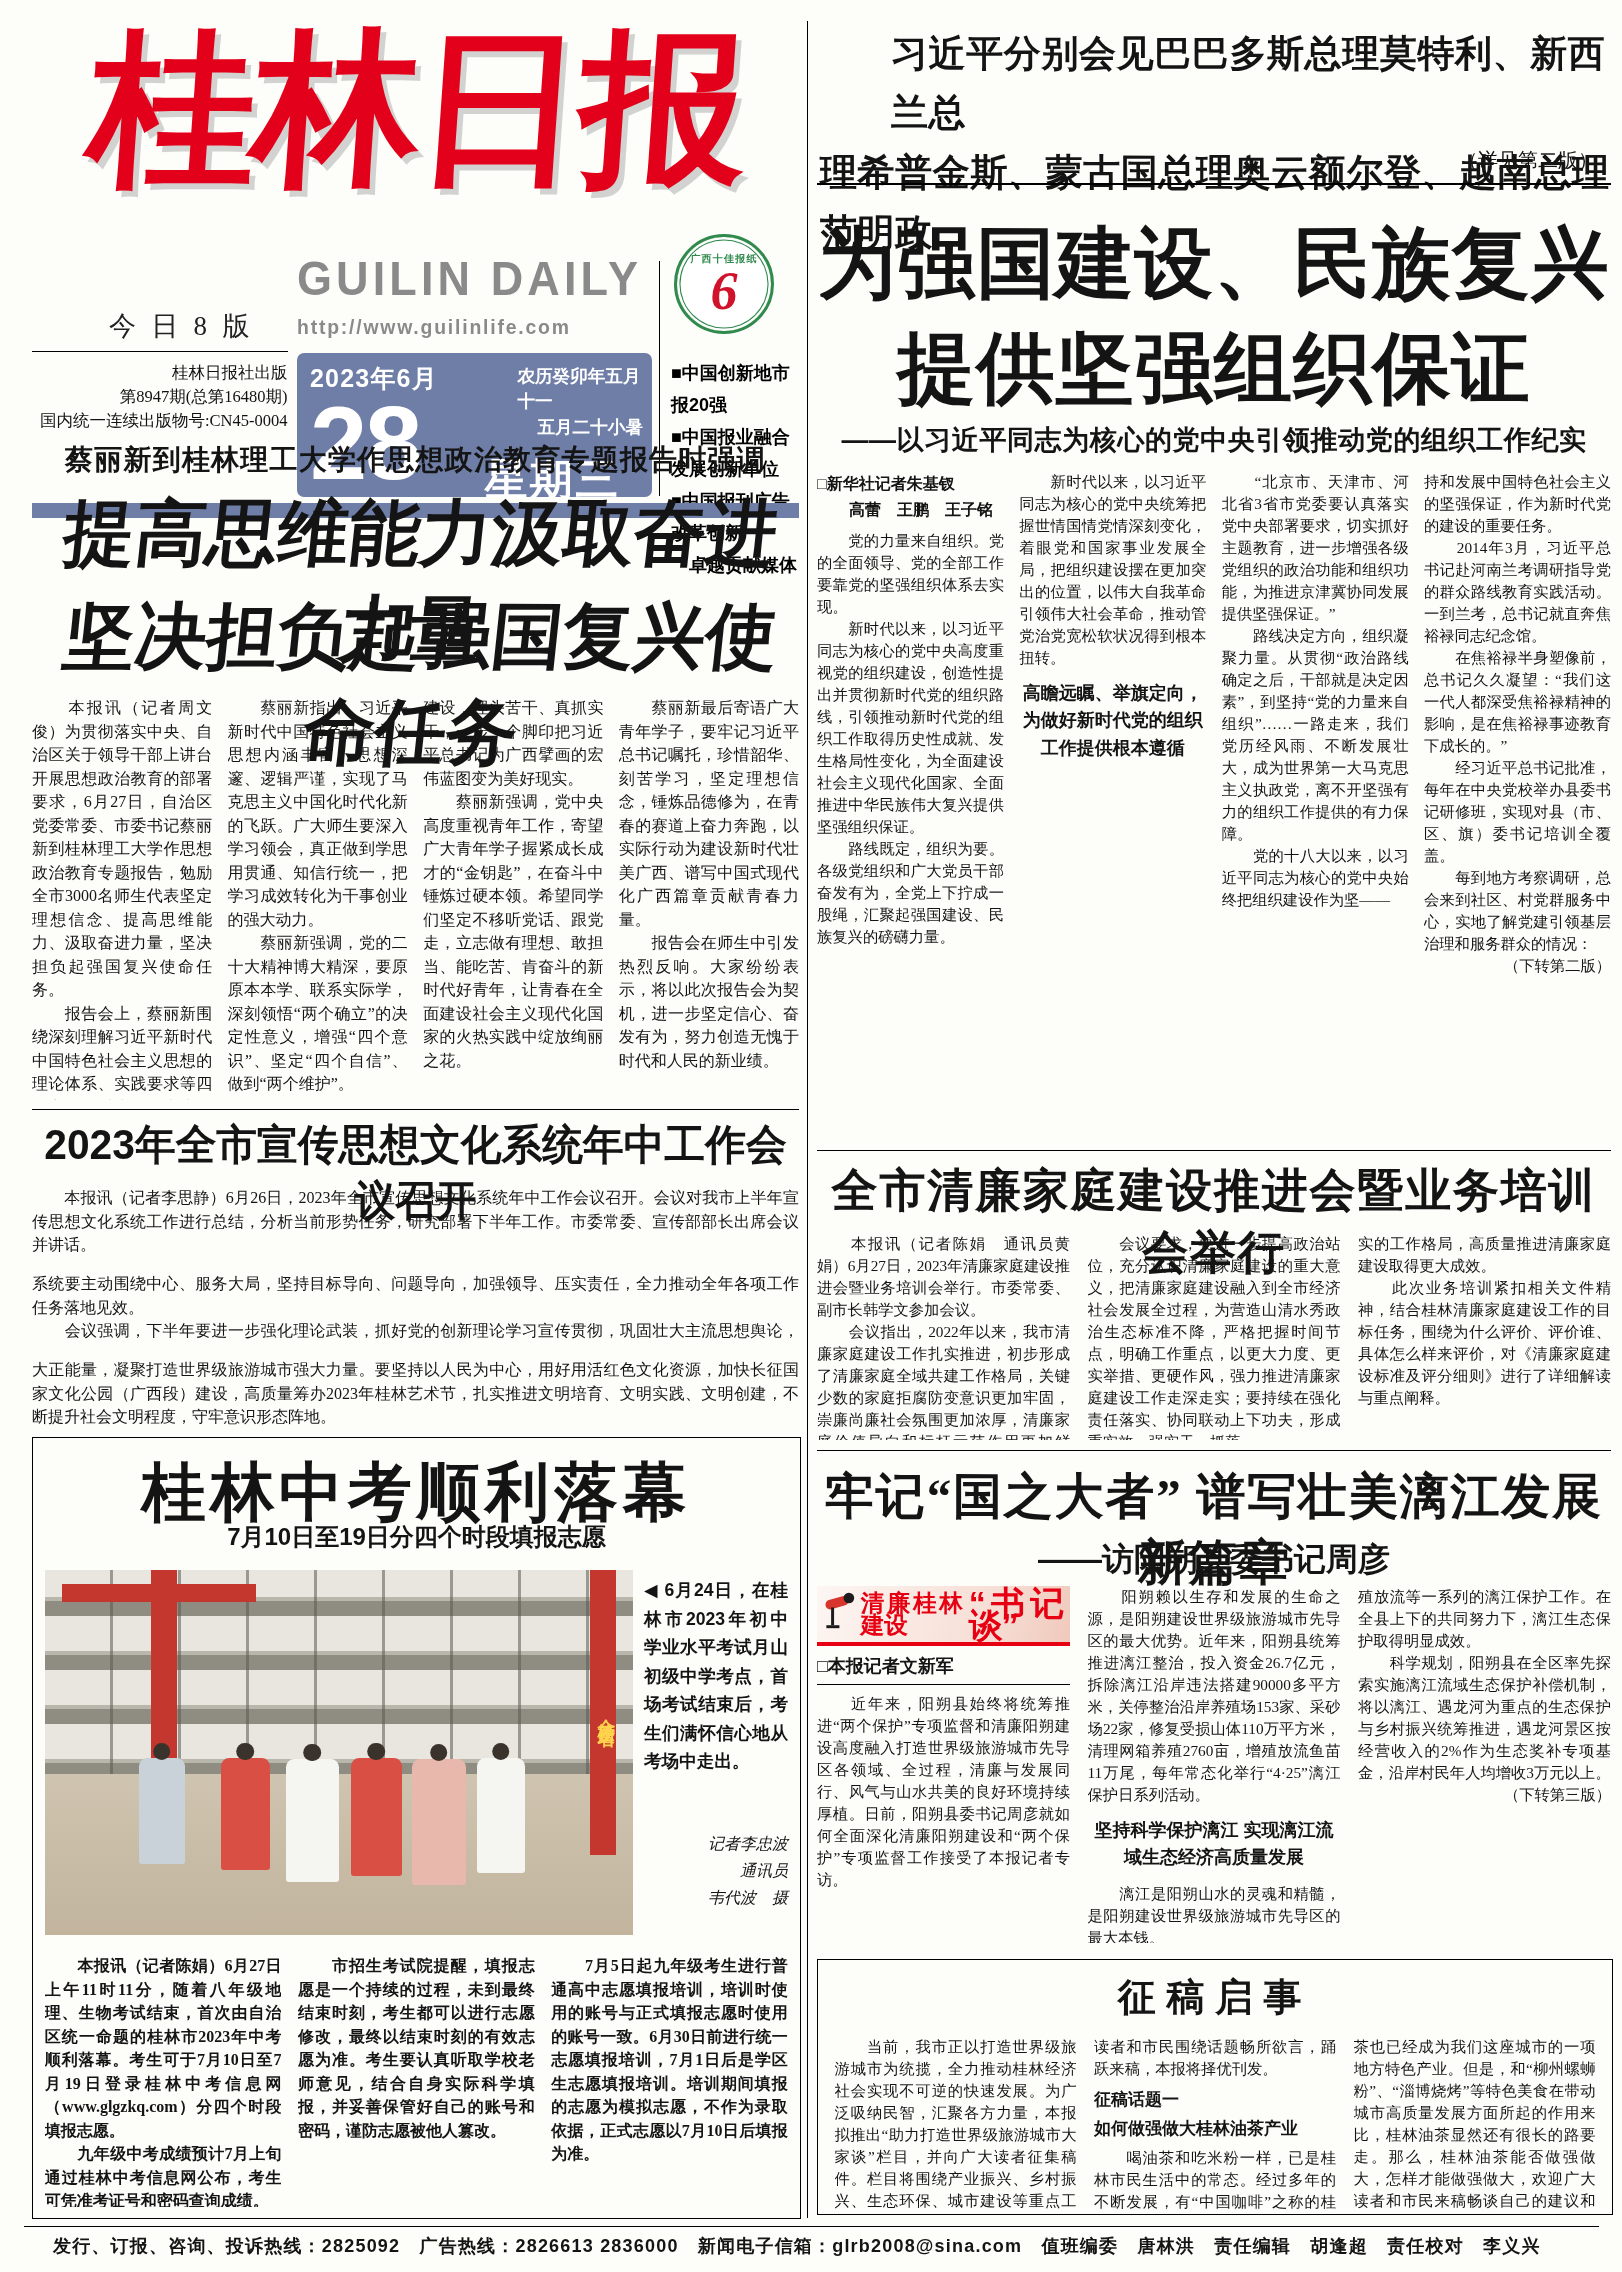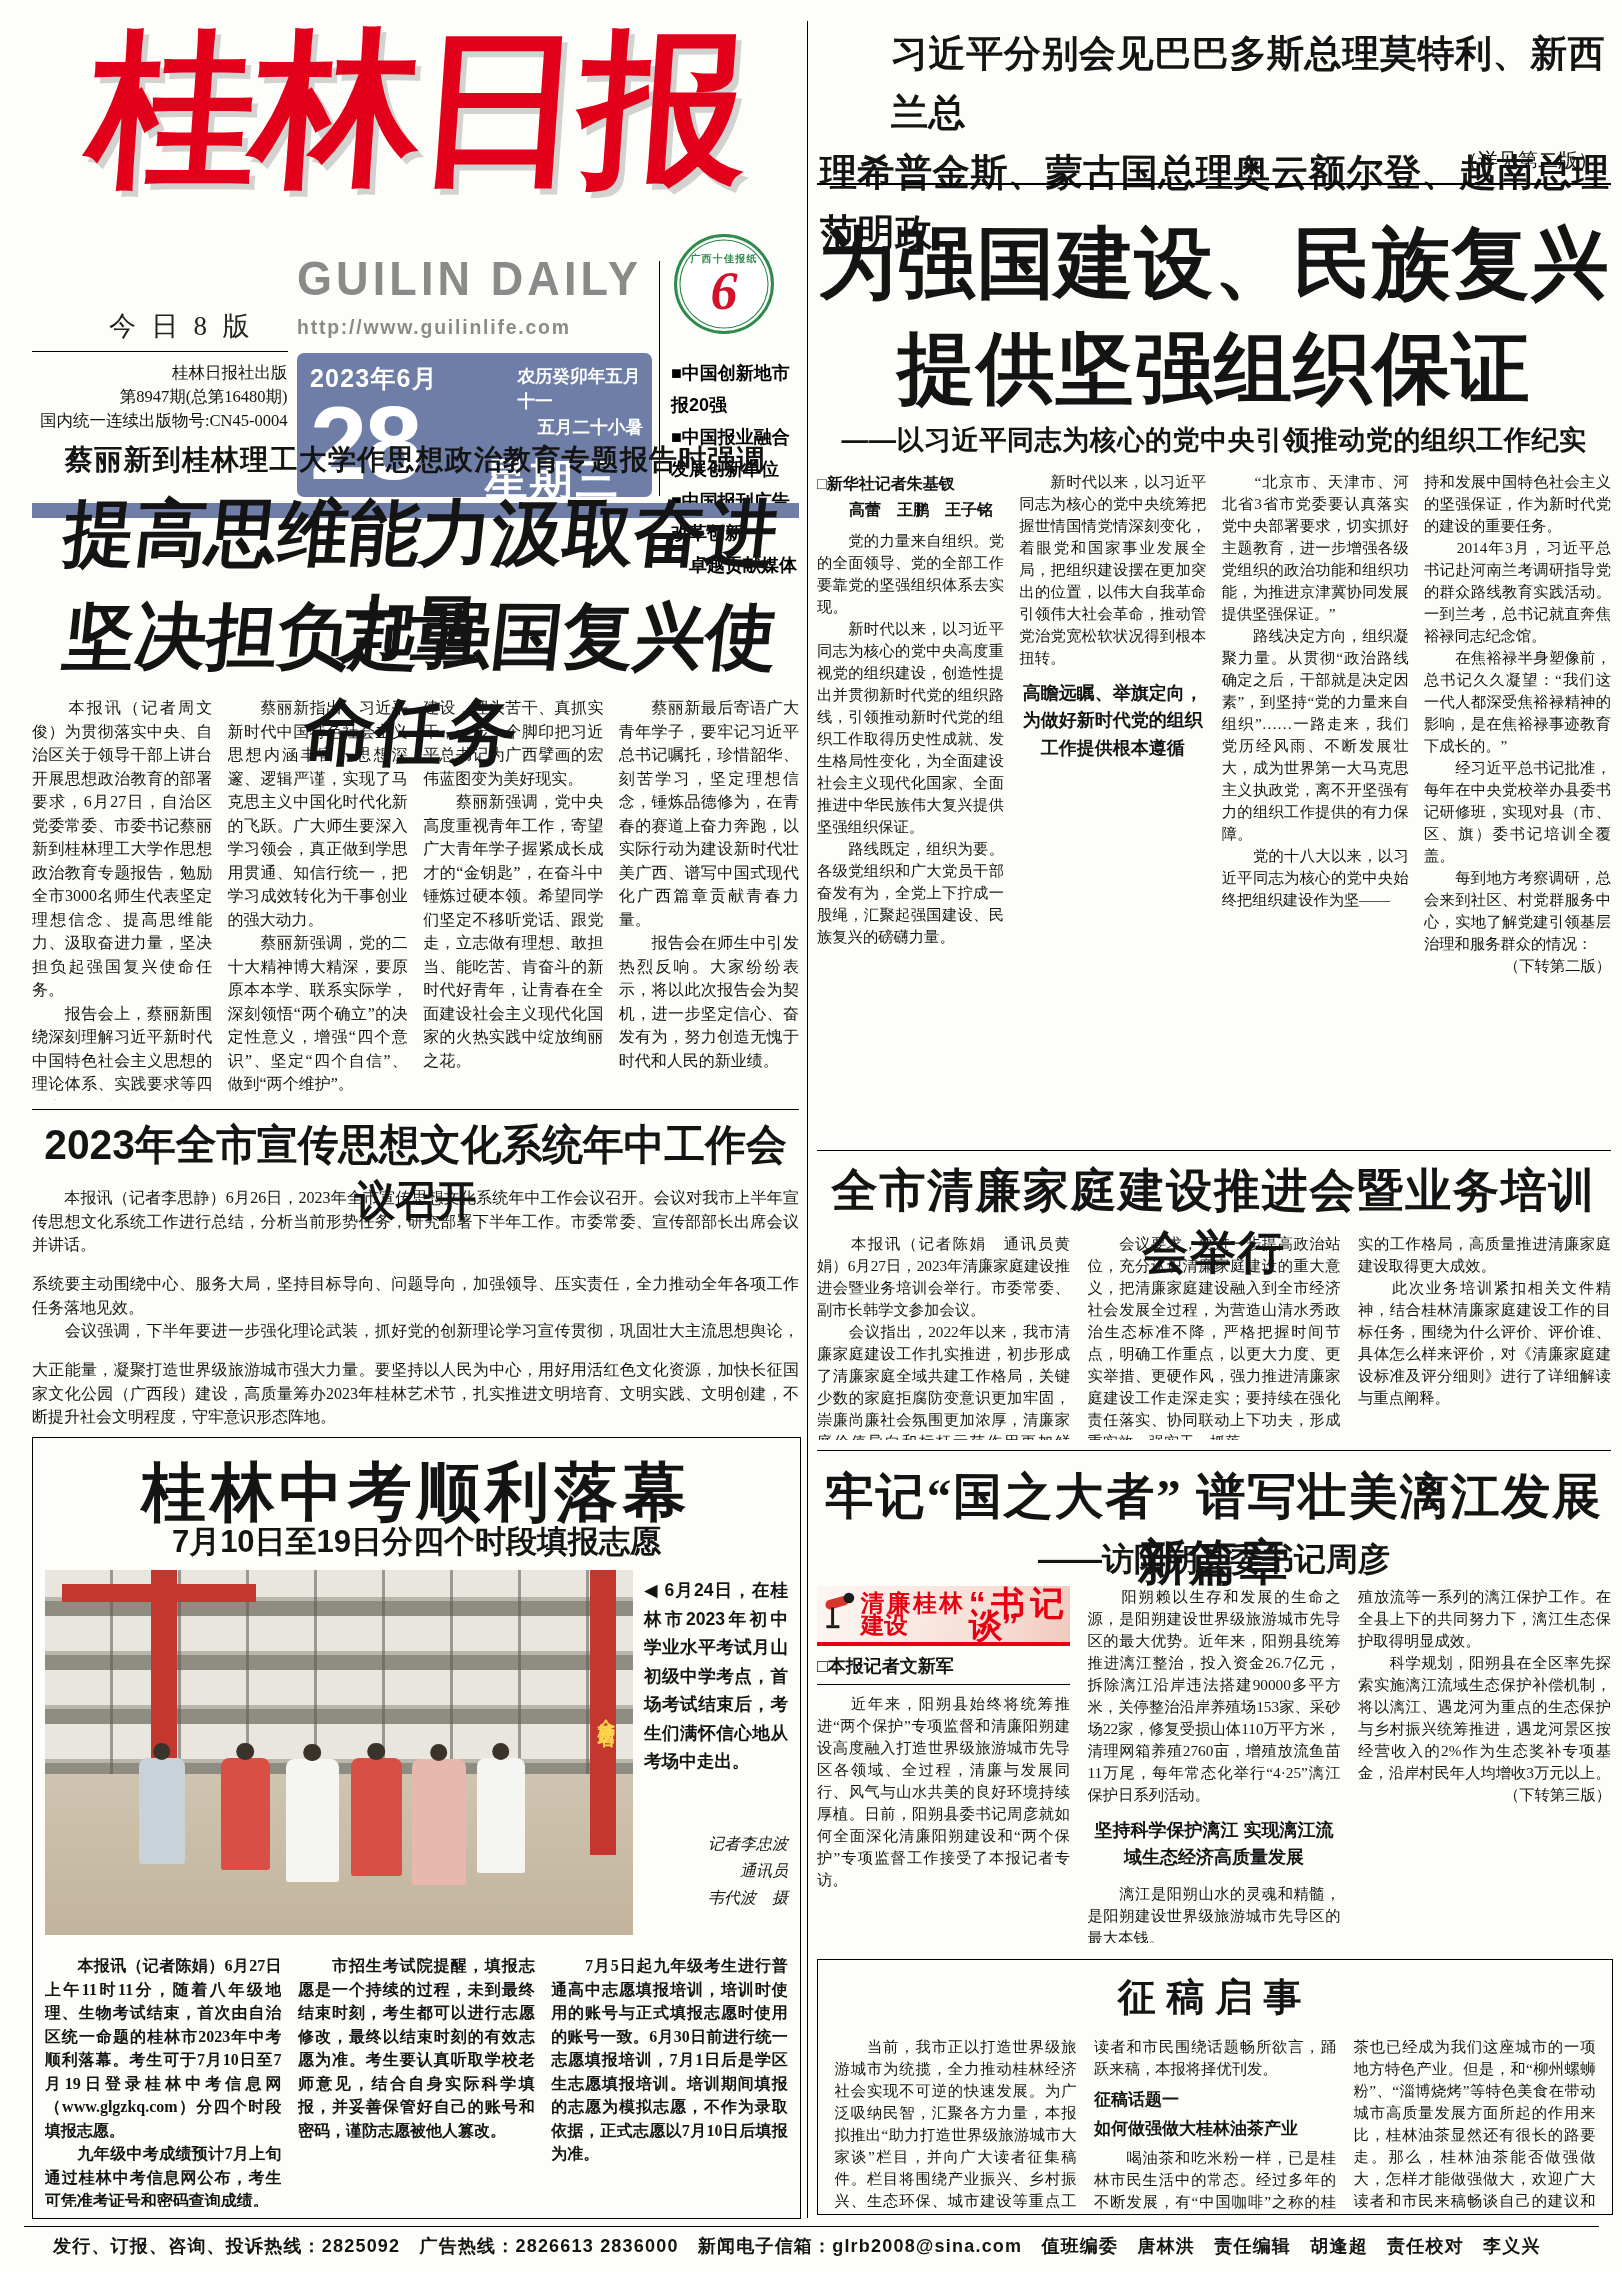--- a/index.html
+++ b/index.html
@@ -196,21 +196,21 @@
   <div class="abs cols" style="left:32px;top:1186px;width:767px;height:241px;gap:17.6px;flex-direction:column;">
     <div class="col t">　　本报讯（记者李思静）6月26日，2023年全市宣传思想文化系统年中工作会议召开。会议对我市上半年宣传思想文化系统工作进行总结，分析当前形势任务，研究部署下半年工作。市委常委、宣传部部长出席会议并讲话。
 　　会议指出，今年是全面贯彻落实党的二十大精神的开局之年，做好宣传思想文化工作意义重大。</div>
     <div class="col t">系统要主动围绕中心、服务大局，坚持目标导向、问题导向，加强领导、压实责任，全力推动全年各项工作任务落地见效。
 　　会议强调，下半年要进一步强化理论武装，抓好党的创新理论学习宣传贯彻，巩固壮大主流思想舆论，唱响主旋律、传播正能量，讲好桂林故事。</div>
     <div class="col t">大正能量，凝聚打造世界级旅游城市强大力量。要坚持以人民为中心，用好用活红色文化资源，加快长征国家文化公园（广西段）建设，高质量筹办2023年桂林艺术节，扎实推进文明培育、文明实践、文明创建，不断提升社会文明程度，守牢意识形态阵地。</div>
   </div>
 
   <div class="abs frame" style="left:32px;top:1437px;width:767px;height:780px;">
     <div class="abs serifH center" style="left:0;top:10.6px;width:767px;font-size:64px;letter-spacing:4.7px;">桂林中考顺利落幕</div>
-    <div class="abs sansH center" style="left:0;top:83px;width:767px;font-size:31px;">7月10日至19日分四个时段填报志愿</div>
+    <div class="abs sansH center" style="left:0;top:83px;width:767px;font-size:24px;">7月10日至19日分四个时段填报志愿</div>
 
     <div class="abs photo" style="left:11.8px;top:132px;width:588px;height:365px;">
       <div class="ph-floors"></div>
       <div class="ph-cols"></div>
       <div class="ph-banner-h" style="left:17.6px;top:14px;width:194px;"></div>
       <div class="ph-banner-v" style="left:106px;top:0;height:62%;"></div>
       <div class="ph-banner-v" style="right:16.5px;top:0;height:78%;">金榜题名</div>
       <div class="fig" style="left:176px;bottom:65px;width:49px;height:112px;background:#d94f43;"></div>
       <div class="fig" style="left:241px;bottom:53px;width:53px;height:123px;background:#f5f5f2;"></div>
       <div class="fig" style="left:306px;bottom:59px;width:51px;height:118px;background:#d94f43;"></div>

